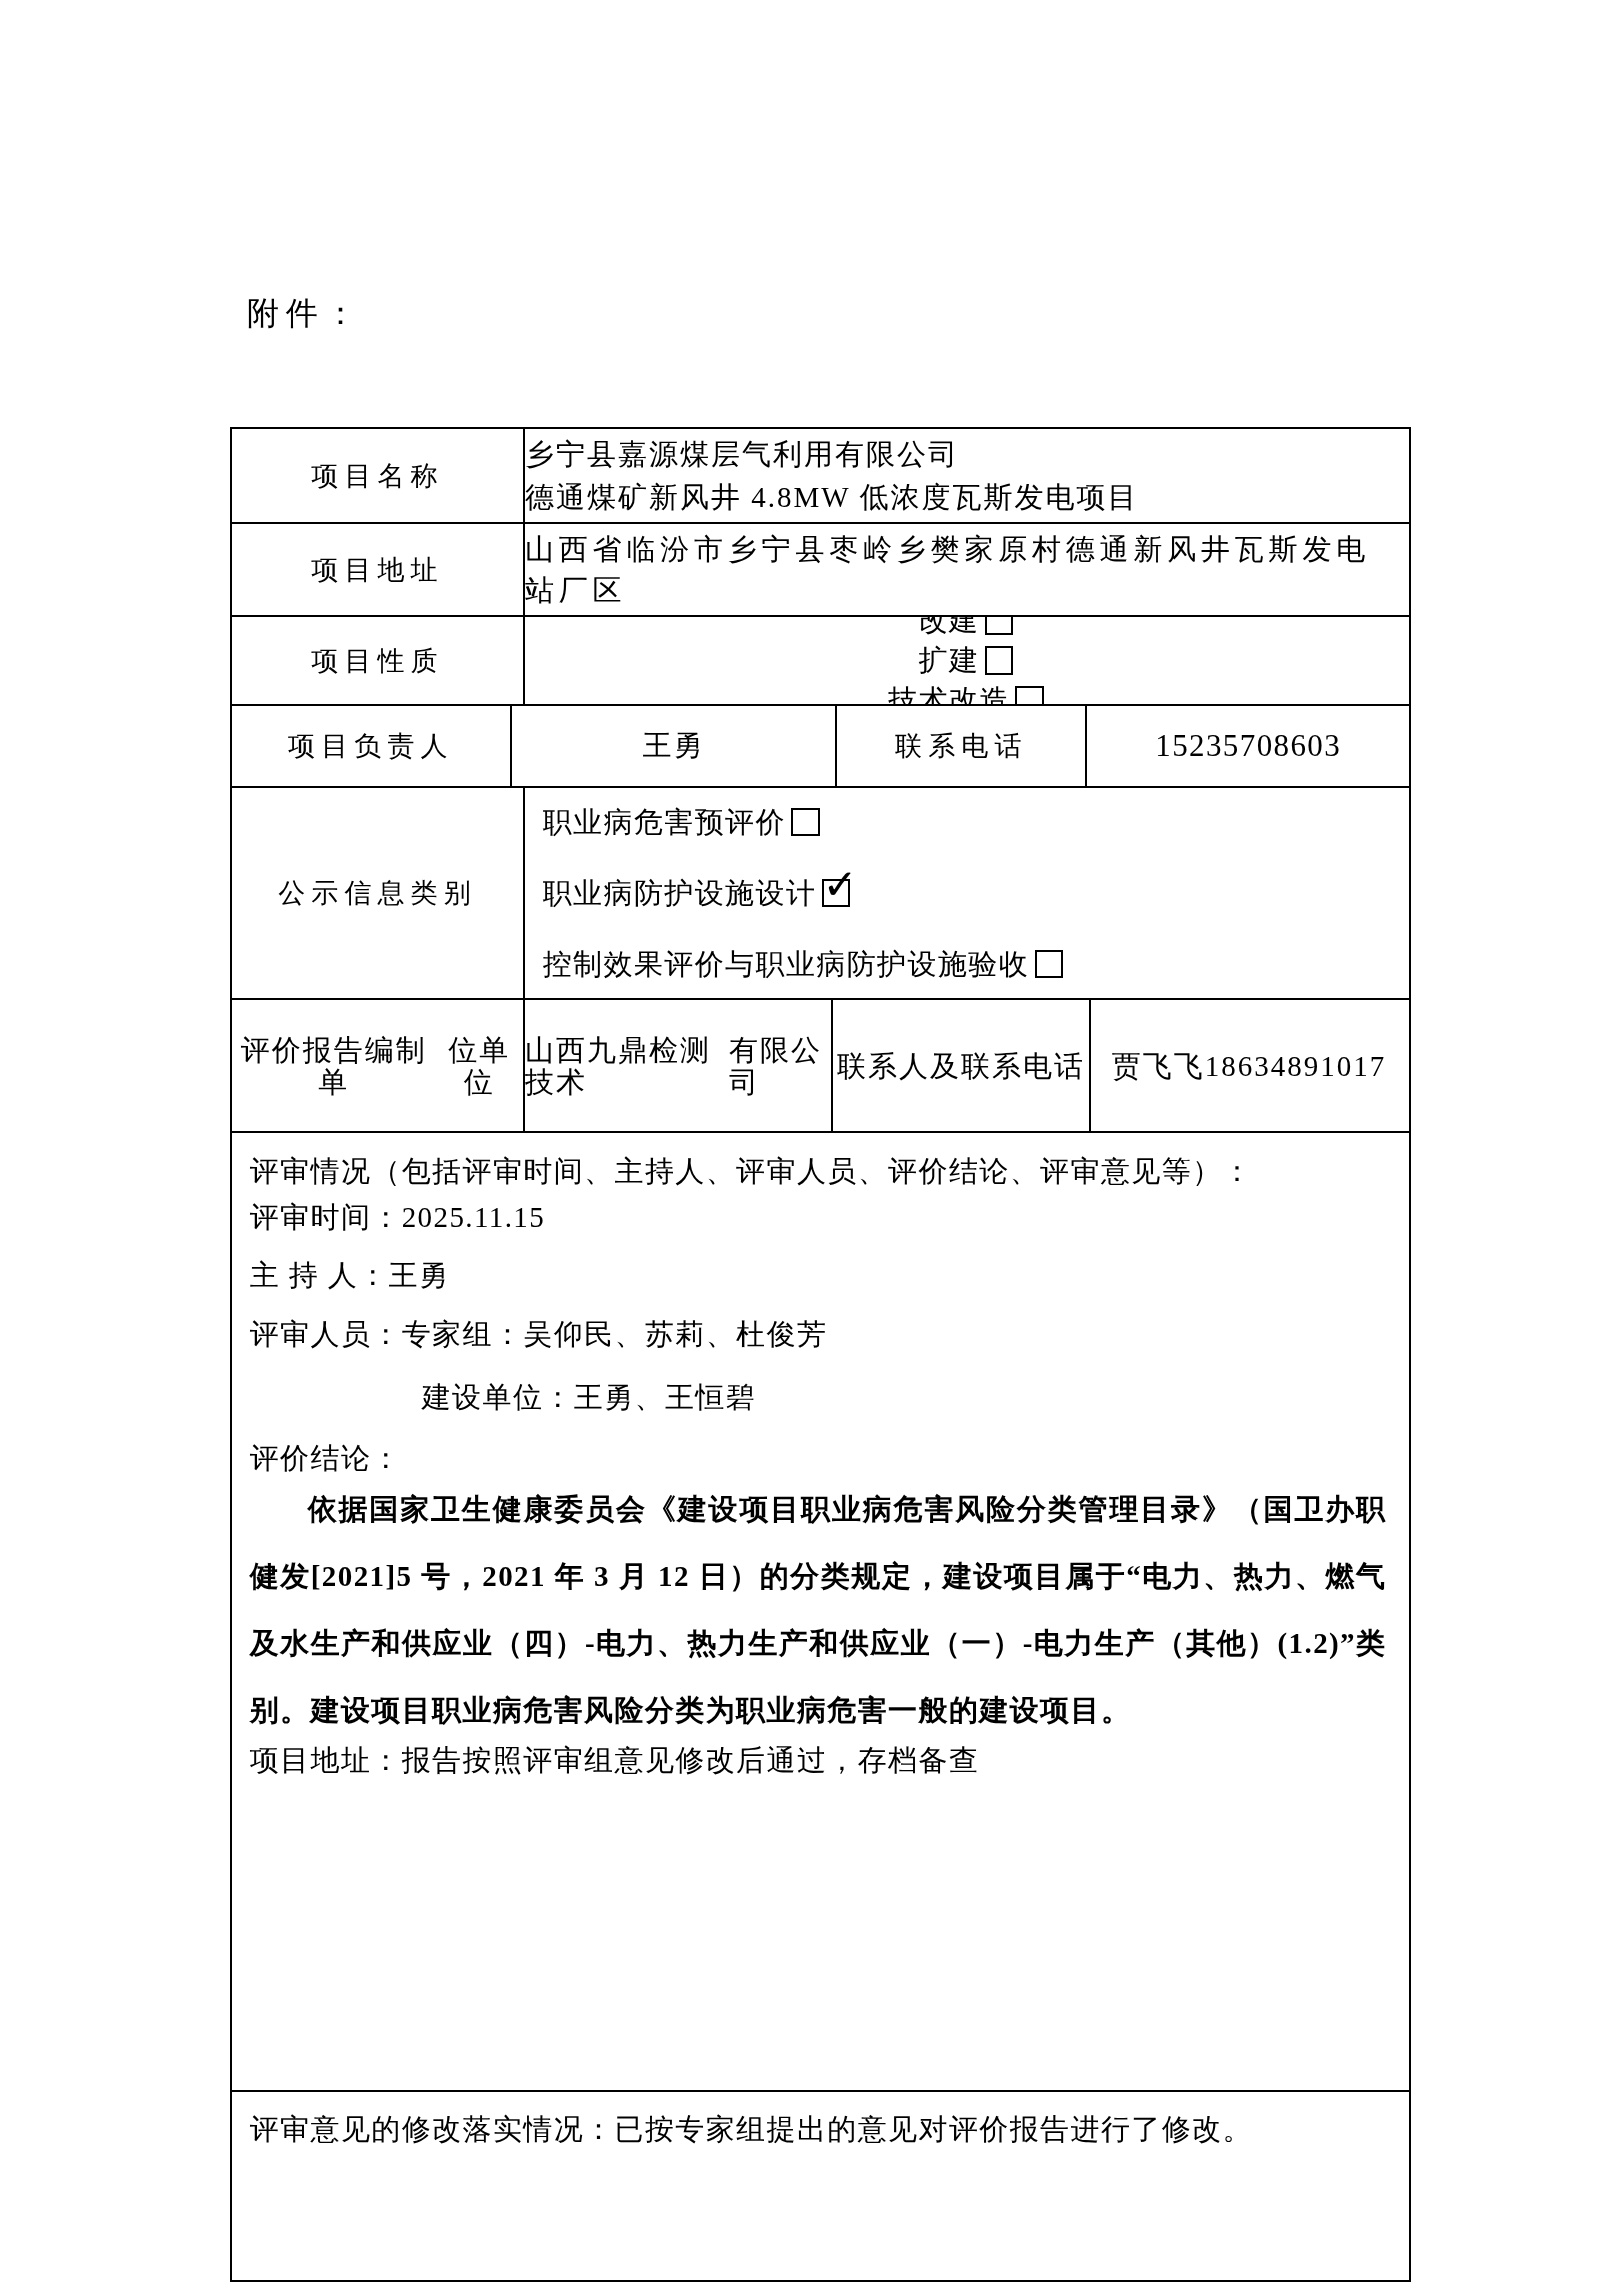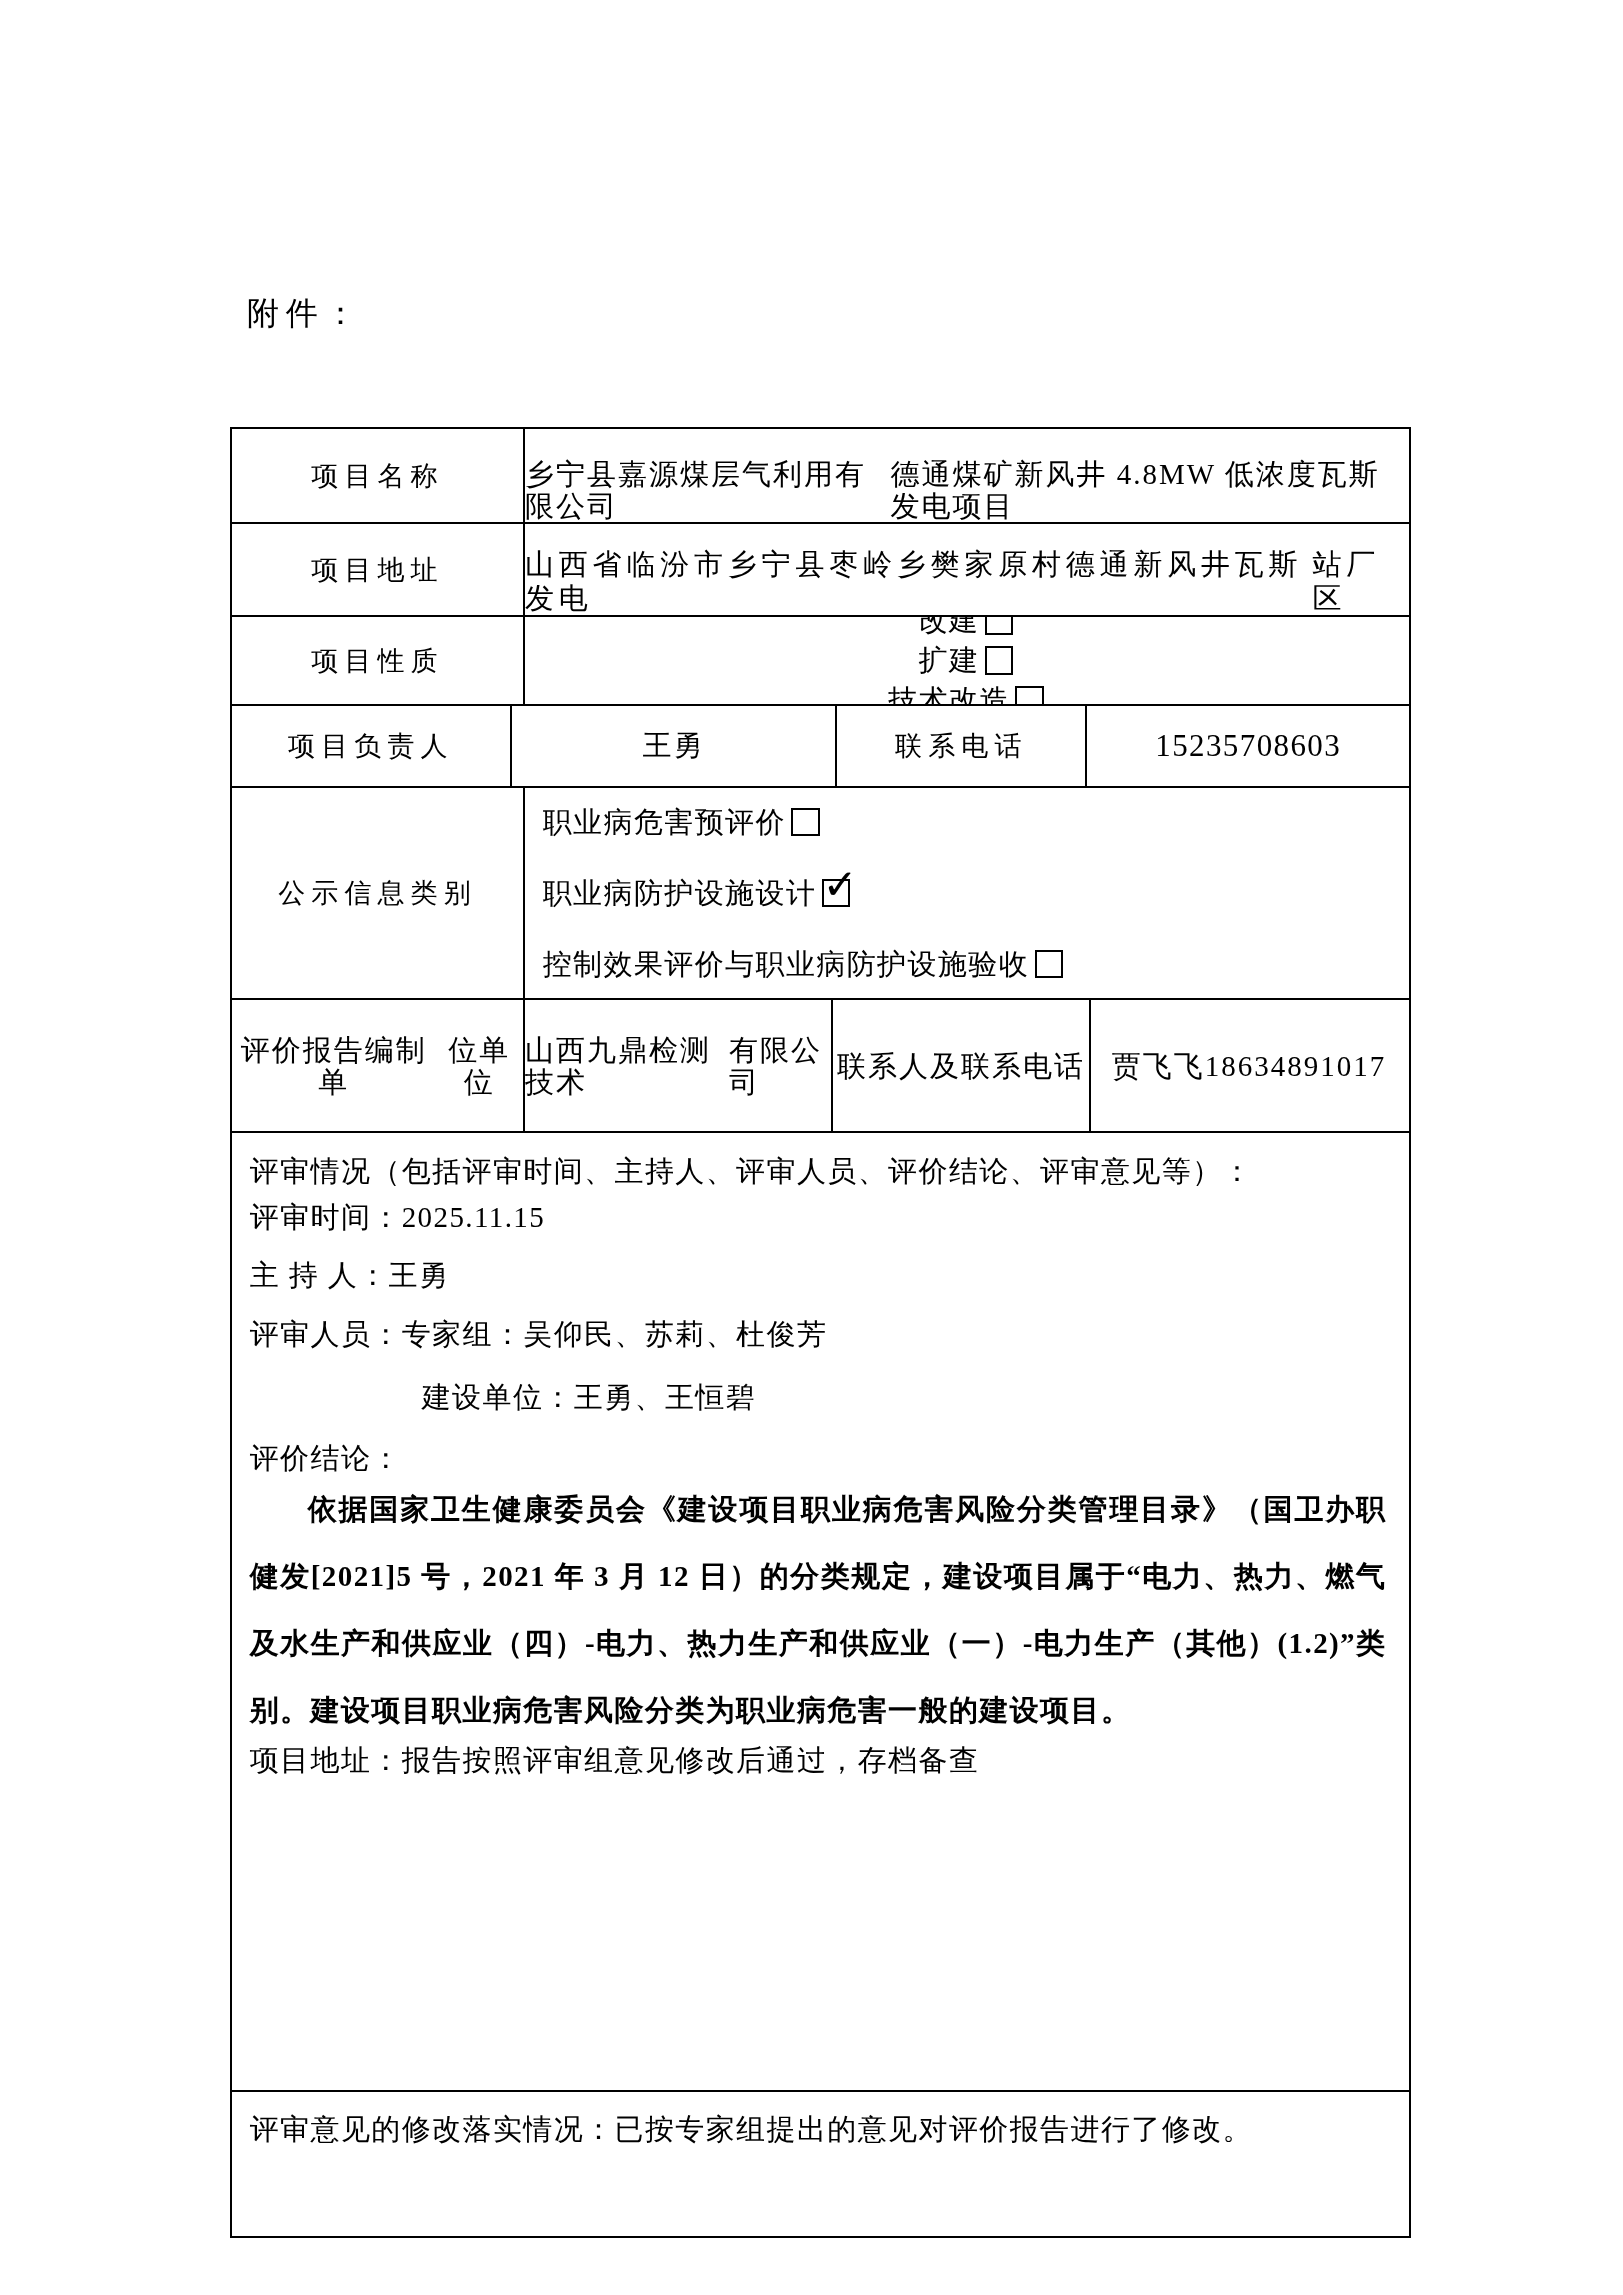--- a/index.html
+++ b/index.html
@@ -42,23 +42,23 @@
   .r6-c3{width:258px;}
   .r6-c4{width:316px;}
   
   .r1{height:95px;}
   .r2{height:93px;}
   .r3{height:89px;}
   .r4{height:82px;}
   .r5{height:212px;}
   .r6{height:133px;}
   .r7{height:959px;}
-  .r8{height:144px;}
+  .r8{height:188px;}
   .val{font-size:29px;letter-spacing:2px;}
-  .lines{display:flex;flex-direction:row;align-items:flex-end;row-gap:11px;}
+  .lines{display:flex;flex-direction:column;align-items:flex-start;row-gap:11px;}
   .lines div{line-height:32px;}
   .addr-lines div{letter-spacing:4.8px;line-height:34px;}
   .addr-lines{row-gap:7px;}
   .num{font-family:"Liberation Serif","DejaVu Serif",serif;font-size:31px;letter-spacing:1.4px;}
   
   .cb{
     display:inline-block;width:24.5px;height:24.5px;
     border:2px solid #000;margin-left:5.5px;
     position:relative;vertical-align:-1.4px;flex:none;
   }

